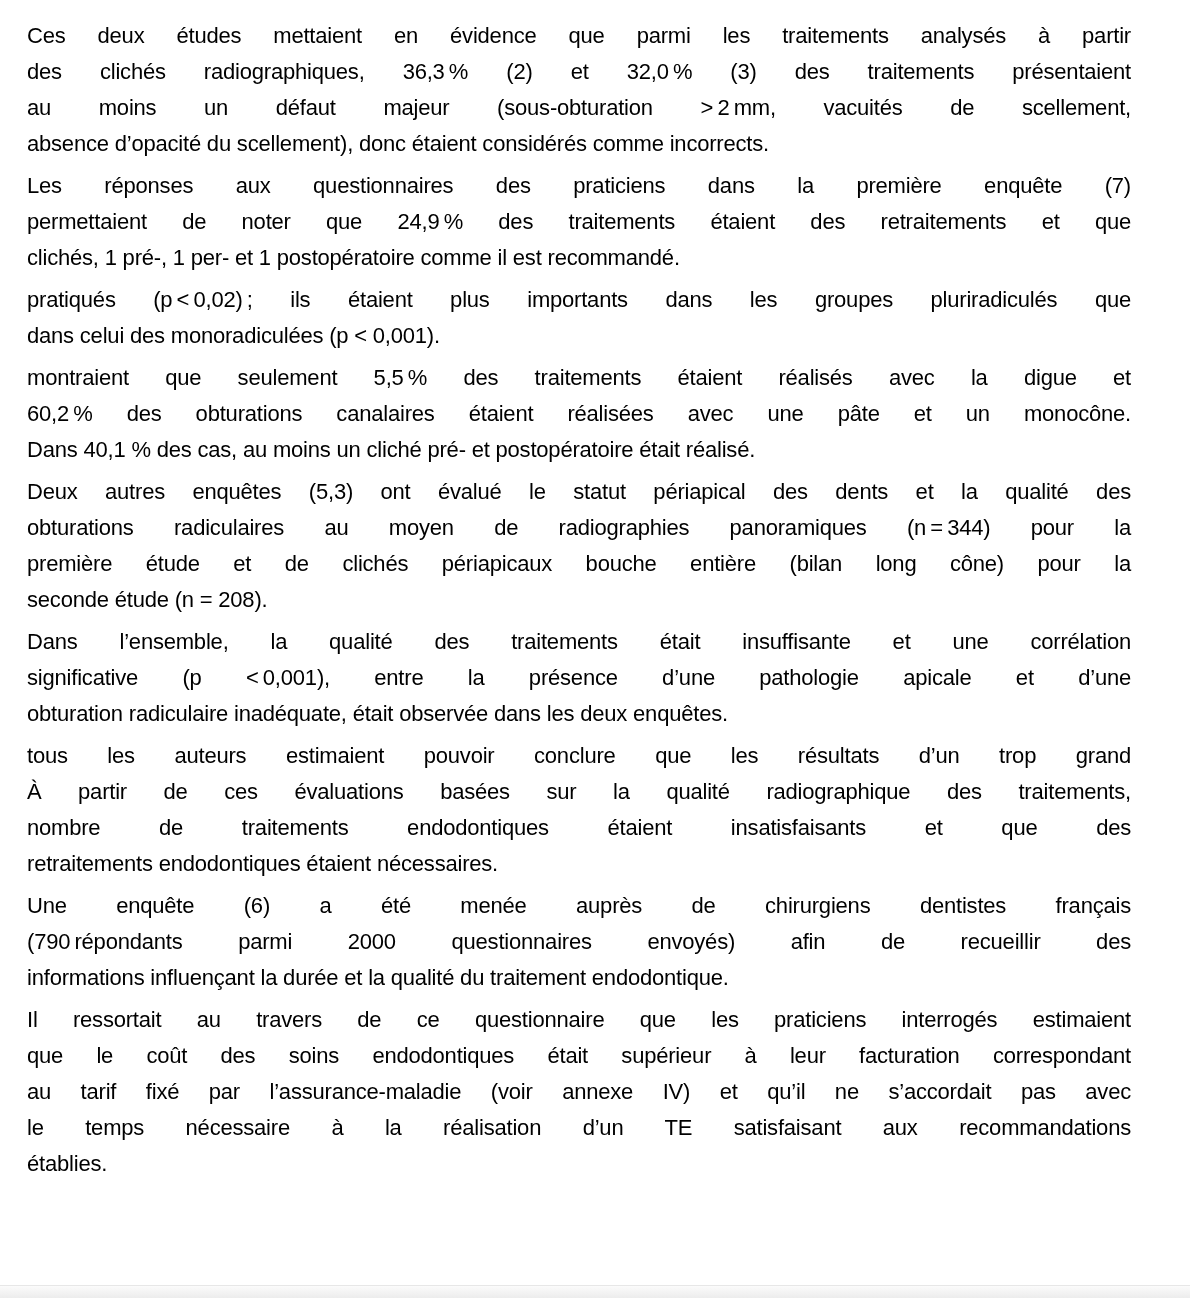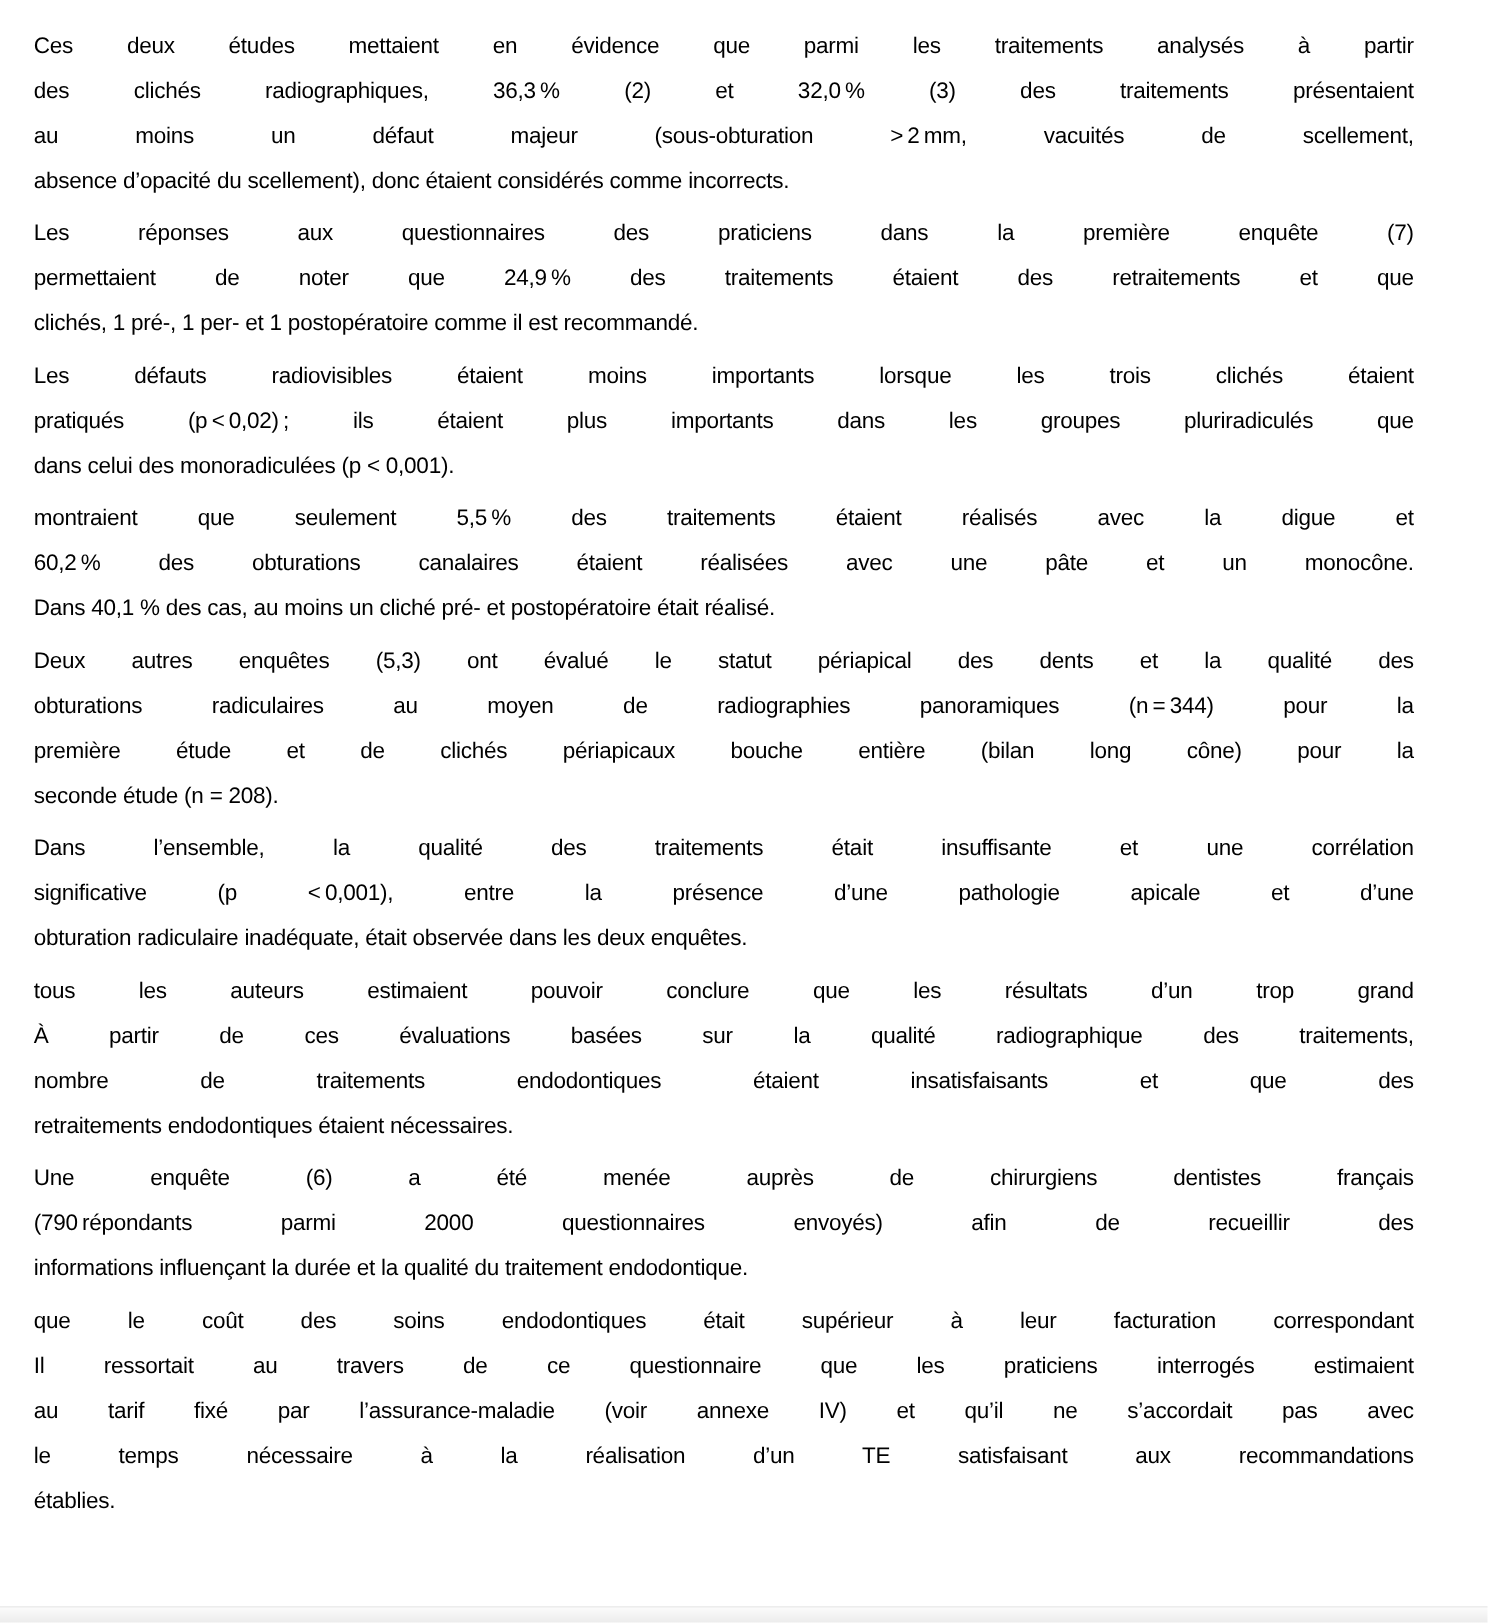--- a/index.html
+++ b/index.html
@@ -23,21 +23,21 @@
     position: absolute;
     left: 27px;
     top: 18px;
     width: 1104px;
     color: #000000;
   }
   .para {
     margin: 0 0 6px 0;
   }
   .line {
-    font-size: 18px;
+    font-size: 22px;
     line-height: 36px;
     letter-spacing: -0.2px;
     color: #000000;
     text-align: left;
     white-space: normal;
   }
   .line.j {
     text-align: justify;
     text-align-last: justify;
   }
@@ -76,21 +76,20 @@
         <div class="line j">des clichés radiographiques, 36,3 % (2) et 32,0 % (3) des traitements présentaient</div>
         <div class="line j">au moins un défaut majeur (sous-obturation &gt; 2 mm, vacuités de scellement,</div>
         <div class="line">absence d’opacité du scellement), donc étaient considérés comme incorrects.</div>
       </div>
       <div class="para">
         <div class="line j">Les réponses aux questionnaires des praticiens dans la première enquête (7)</div>
         <div class="line j">permettaient de noter que 24,9 % des traitements étaient des retraitements et que</div>
         <div class="line">clichés, 1 pré-, 1 per- et 1 postopératoire comme il est recommandé.</div>
       </div>
       <div class="para">
-        <div class="line j">Les défauts radiovisibles étaient moins importants lorsque les trois clichés étaient</div>
         <div class="line j">pratiqués (p &lt; 0,02) ; ils étaient plus importants dans les groupes pluriradiculés que</div>
         <div class="line">dans celui des monoradiculées (p &lt; 0,001).</div>
       </div>
       <div class="para">
         <div class="line j">montraient que seulement 5,5 % des traitements étaient réalisés avec la digue et</div>
         <div class="line j">60,2 % des obturations canalaires étaient réalisées avec une pâte et un monocône.</div>
         <div class="line">Dans 40,1 % des cas, au moins un cliché pré- et postopératoire était réalisé.</div>
       </div>
       <div class="para">
         <div class="line j">Deux autres enquêtes (5,3) ont évalué le statut périapical des dents et la qualité des</div>
@@ -108,22 +107,22 @@
         <div class="line j">À partir de ces évaluations basées sur la qualité radiographique des traitements,</div>
         <div class="line j">nombre de traitements endodontiques étaient insatisfaisants et que des</div>
         <div class="line">retraitements endodontiques étaient nécessaires.</div>
       </div>
       <div class="para">
         <div class="line j">Une enquête (6) a été menée auprès de chirurgiens dentistes français</div>
         <div class="line j">(790 répondants parmi 2000 questionnaires envoyés) afin de recueillir des</div>
         <div class="line">informations influençant la durée et la qualité du traitement endodontique.</div>
       </div>
       <div class="para">
+        <div class="line j">Il ressortait au travers de ce questionnaire que les praticiens interrogés estimaient</div>
         <div class="line j">que le coût des soins endodontiques était supérieur à leur facturation correspondant</div>
-        <div class="line j">Il ressortait au travers de ce questionnaire que les praticiens interrogés estimaient</div>
         <div class="line j">au tarif fixé par l’assurance-maladie (voir annexe IV) et qu’il ne s’accordait pas avec</div>
         <div class="line j">le temps nécessaire à la réalisation d’un TE satisfaisant aux recommandations</div>
         <div class="line">établies.</div>
       </div>
     </div>
 
   <div class="bottom-edge"></div>
 
 </div>
 

